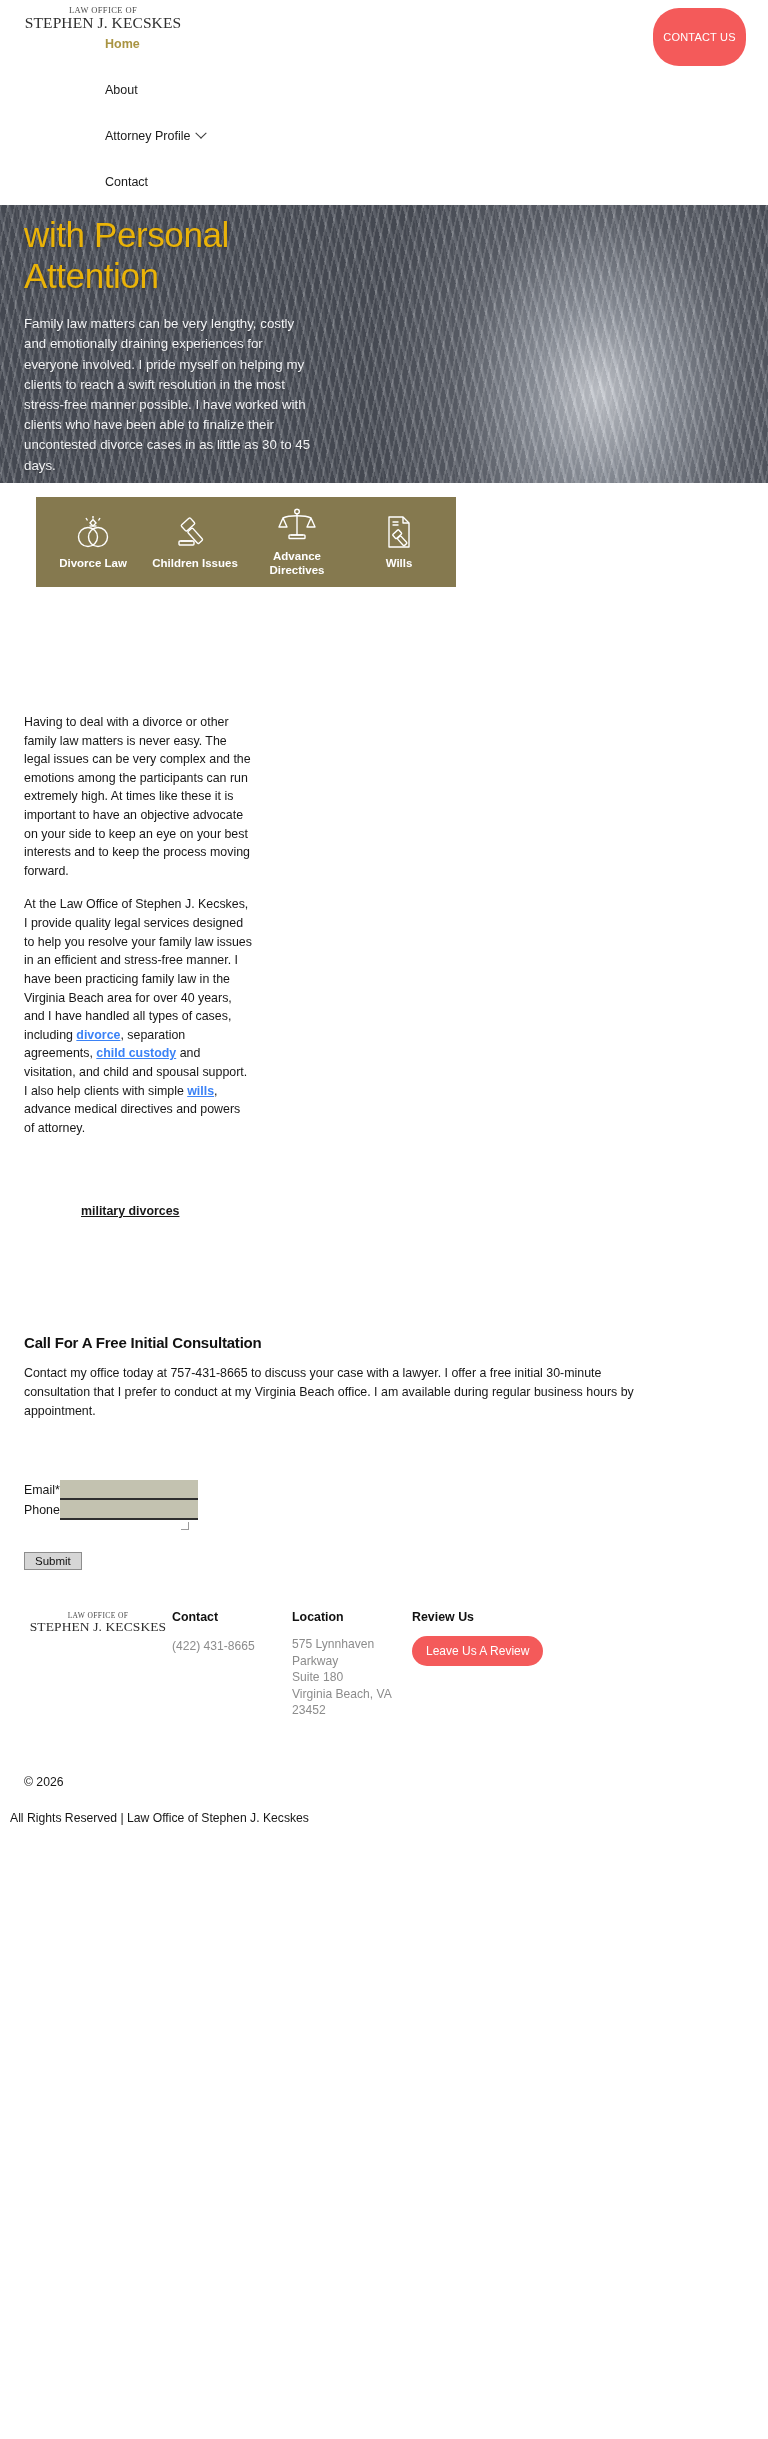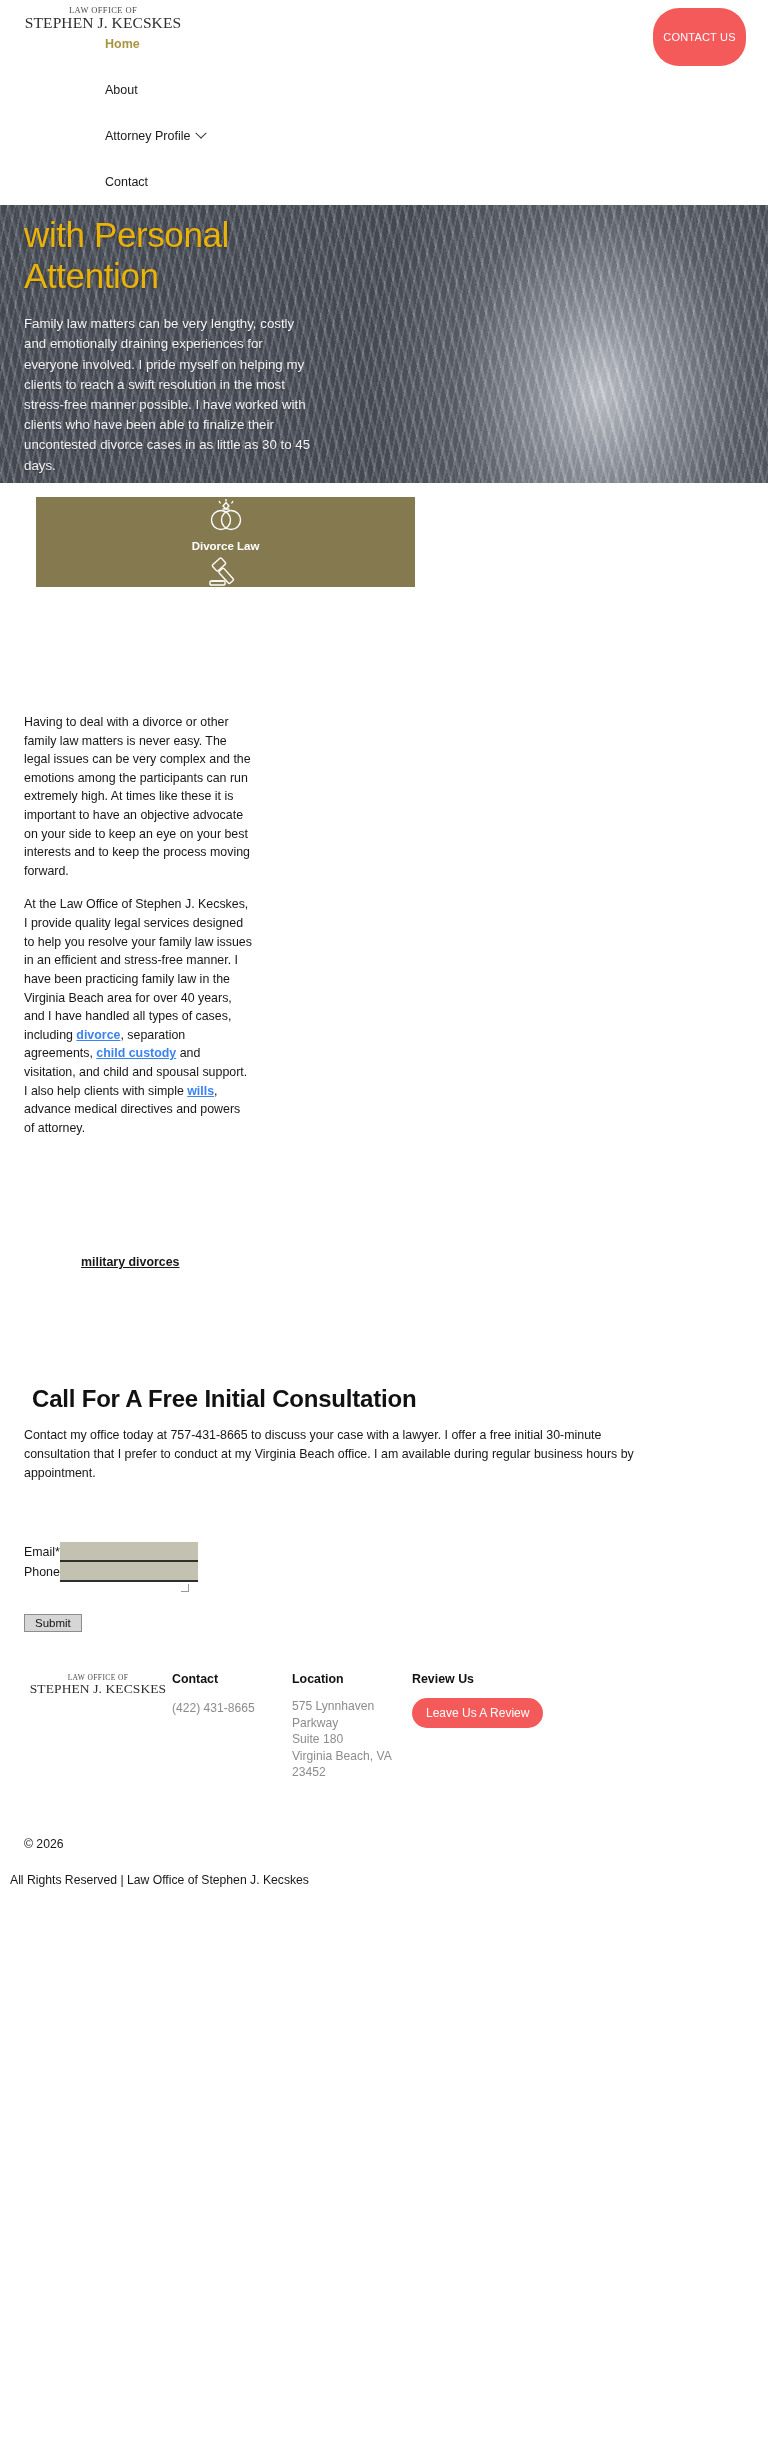--- a/index.html
+++ b/index.html
@@ -159,27 +159,26 @@
   }
   .practice-white {
     position: absolute;
     left: 24px; top: 0;
     width: 444px; height: 118px;
     background: #ffffff;
   }
   .practice-bar {
     position: absolute;
     left: 36px; top: 14px;
-    width: 379px; height: 90px;
+    width: 420px; height: 90px;
     background: #85794f;
     display: flex;
     align-items: center;
     justify-content: space-around;
     padding: 0 6px;
-    flex-direction: column;
   }
   .practice-item {
     width: 96px;
     text-align: center;
     color: #ffffff;
     cursor: pointer;
   }
   .practice-item svg { display: block; margin: 0 auto 7px; }
   .practice-label {
     font-size: 11.5px;
@@ -193,39 +192,38 @@
   }
   .body-col { width: 228px; }
   .body-p {
     font-size: 12.4px;
     line-height: 1.5;
     color: #171717;
     margin-bottom: 15px;
   }
   .body-p a { color: #3b82f6; font-weight: 700; text-decoration: underline; }
   .mid-link-row {
-    margin-top: 115px;
+    margin-top: 64px;
     padding-left: 57px;
   }
   .mid-link {
     font-size: 12.4px;
     color: #171717;
     font-weight: 700;
     text-decoration: underline;
     cursor: pointer;
   }
 
   
   .cta-section { padding: 115px 24px 0 24px; }
   .cta-title {
-    font-size: 24px;
+    font-size: 15px;
     font-weight: 700;
     color: #111111;
     letter-spacing: -0.2px;
-    margin-left: 8px;
   }
   .cta-text {
     margin-top: 13px;
     font-size: 12.4px;
     line-height: 1.5;
     color: #171717;
     width: 630px;
   }
 
   

